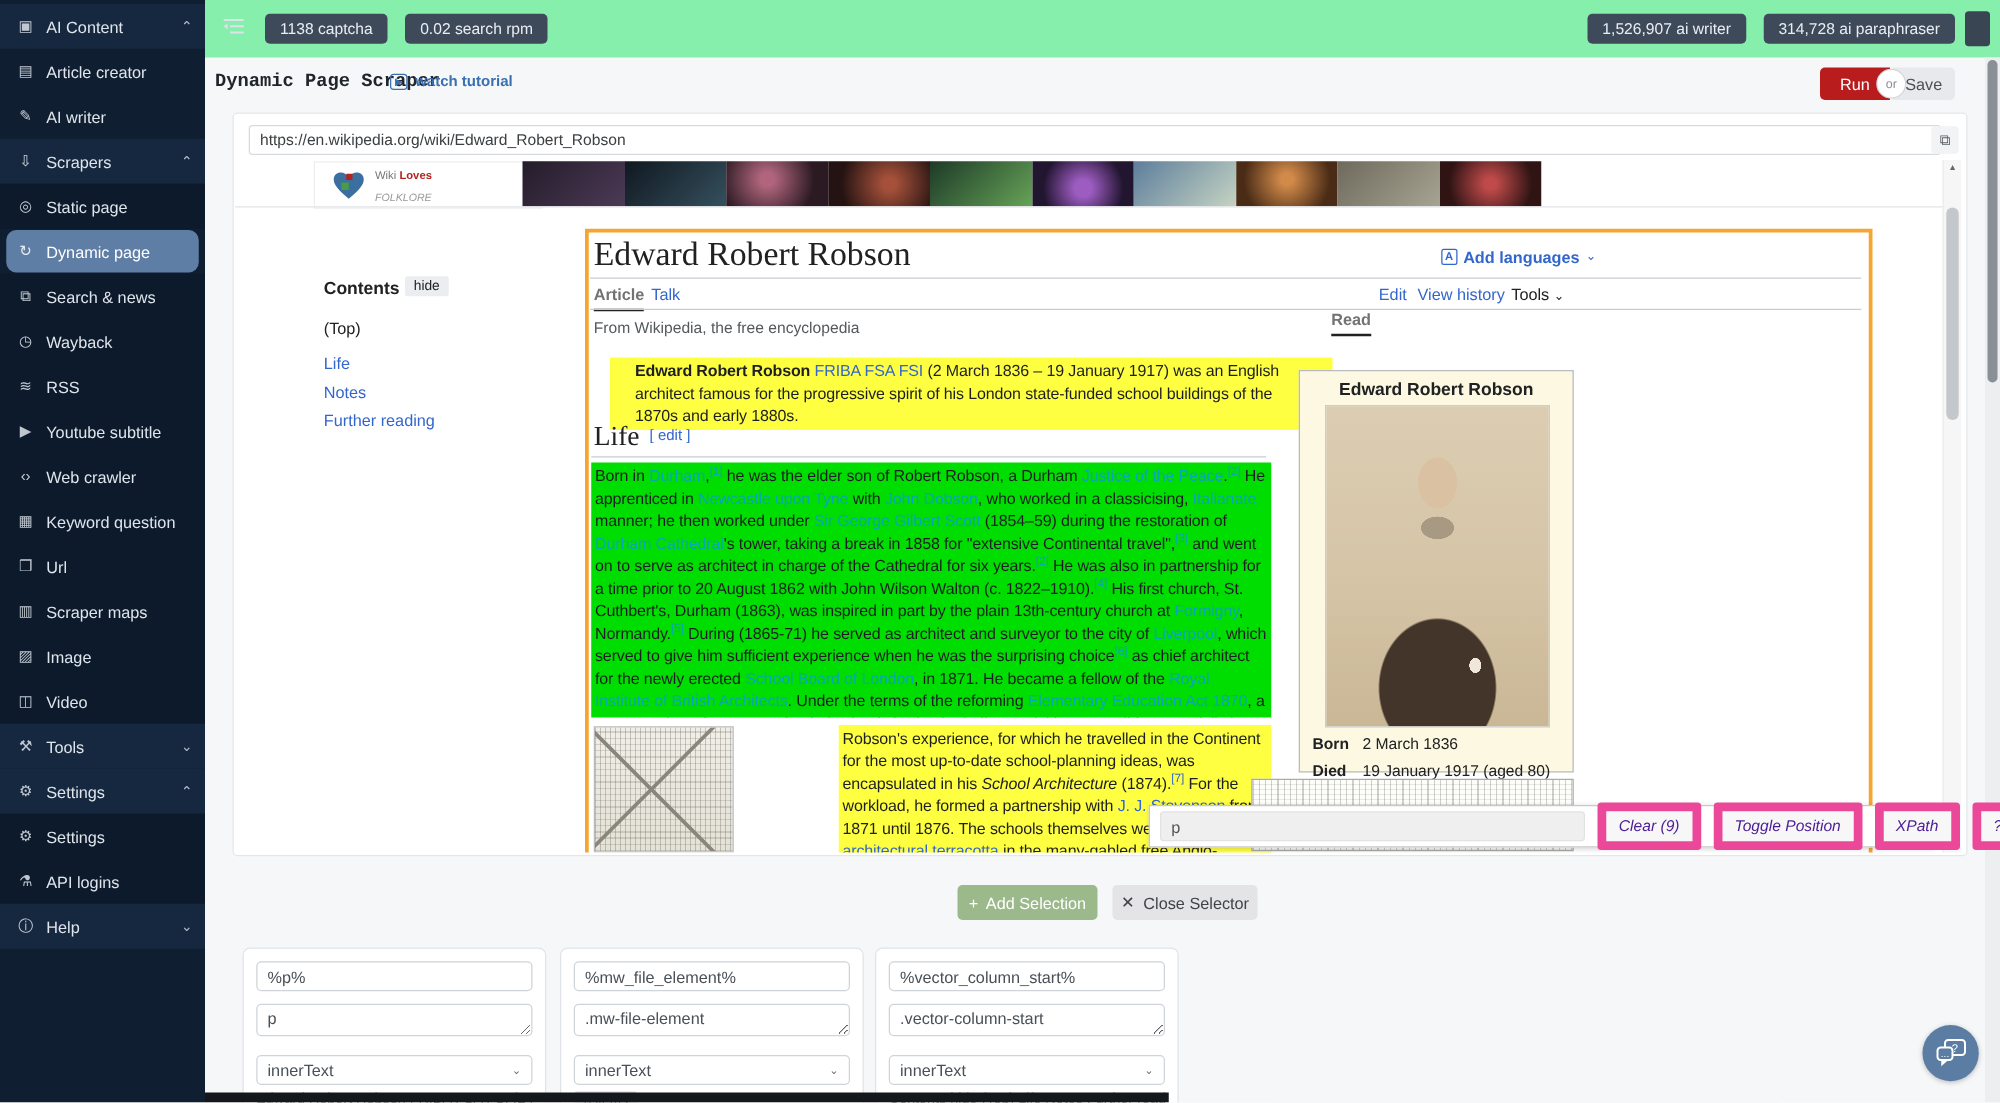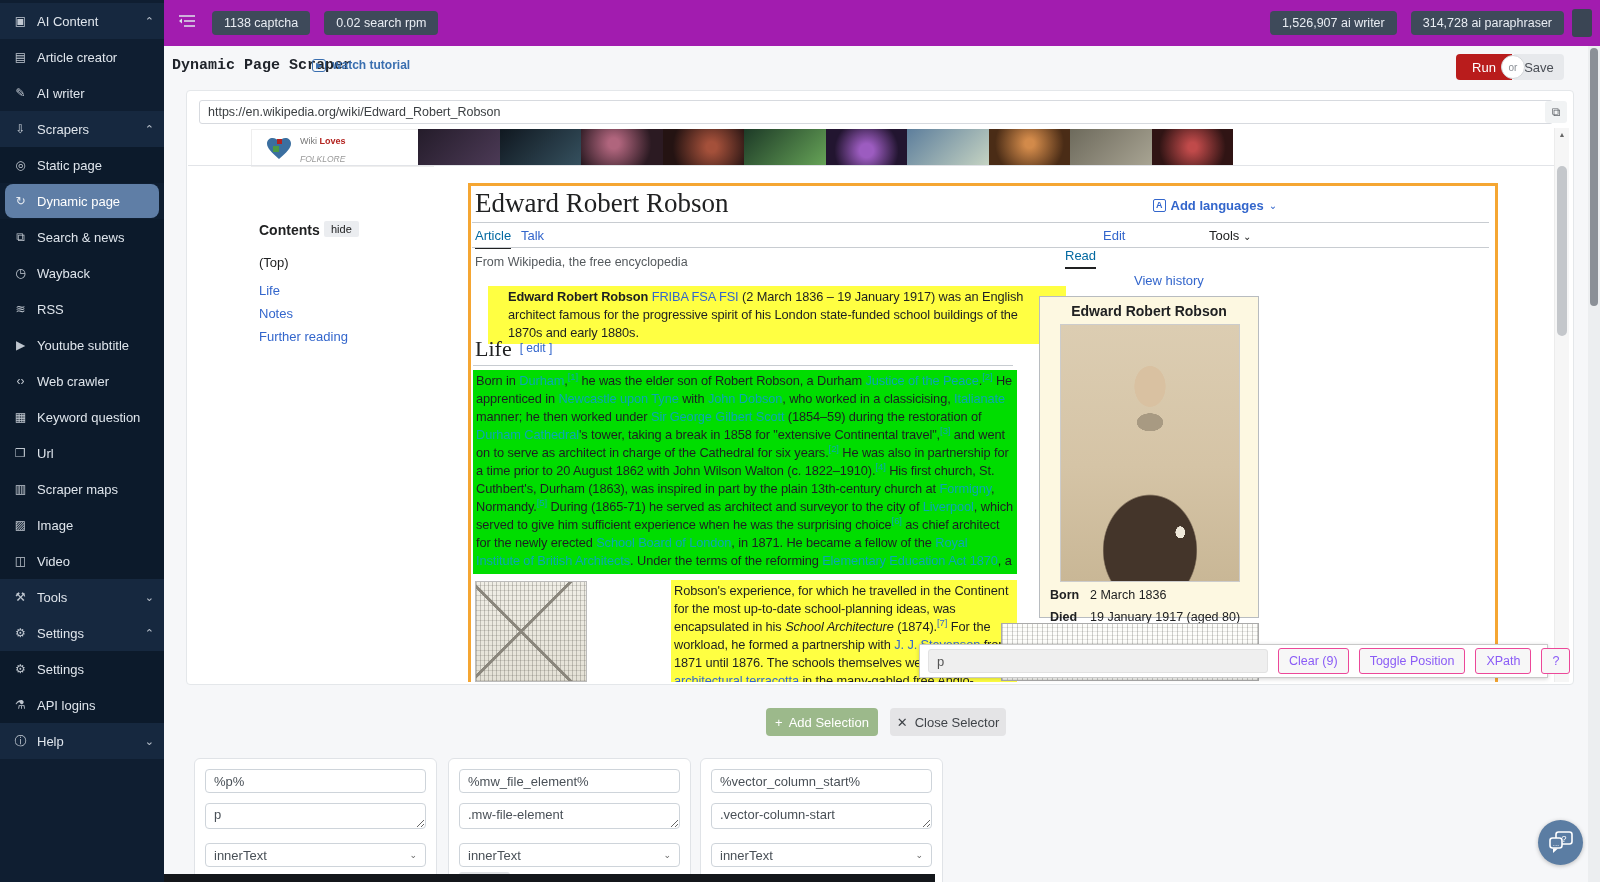--- a/index.html
+++ b/index.html
@@ -1,20 +1,20 @@
 <!DOCTYPE html>
 <html><head>
 <meta charset="utf-8">
 <style>
   html,body{margin:0;padding:0;width:1600px;height:882px;overflow:hidden;background:#f6f7f9;
     font-family:"Liberation Sans","DejaVu Sans",sans-serif;}
   #app{position:absolute;left:0;top:0;width:1600px;height:882px;overflow:hidden;}
   .abs{position:absolute;}
   
-  .topbar{position:absolute;left:164px;top:0;width:1436px;height:46px;background:#a21caf;display:flex;align-items:center;}
+  .topbar{position:absolute;left:164px;top:0;width:1436px;height:46px;background:#86efac;display:flex;align-items:center;}
   .tbadge{background:#3e4a5a;color:#e9edf3;font-size:12.5px;padding:5px 12px;border-radius:4px;margin-right:14px;white-space:nowrap;}
   
   .sidebar{position:absolute;left:0;top:0;width:164px;height:882px;background:#0f1e31;color:#dfe5ec;}
   .srow{position:relative;height:36px;display:flex;align-items:center;padding:0 10px 0 13px;gap:9px;font-size:13px;cursor:pointer;}
   .srow .ic{width:15px;text-align:center;font-size:12px;opacity:.85;flex:0 0 15px;}
   .srow .chev{margin-left:auto;font-size:11px;opacity:.8;}
   .grp{background:#16283f;}
   .sub{background:#0c1a2b;}
   .sel{background:#5f7ea6;border-radius:8px;margin:1px 5px;height:34px;padding-left:8px;color:#fff;}
   .redmark{position:absolute;left:0;top:6px;width:4px;height:26px;background:#b03a30;}
@@ -63,21 +63,21 @@
   .contlink{position:absolute;left:71px;font-size:13px;color:#3366cc;}
   .conttop{color:#202122;}
   
   .orangebox{position:absolute;left:280px;top:55px;width:1024px;height:499px;border:3px solid #f5a632;}
   .serif{font-family:"Liberation Serif","DejaVu Serif",serif;}
   .wtitle{position:absolute;left:287px;top:60px;font-size:27px;color:#202122;}
   .addlang{position:absolute;left:965px;top:70px;font-size:13px;font-weight:700;color:#3366cc;display:flex;align-items:center;gap:5px;}
   .langic{border:1.3px solid #3366cc;border-radius:2px;font-size:9px;padding:0 2px;line-height:11px;font-weight:700;}
   .tdiv{position:absolute;left:284px;width:1017px;height:1px;background:#c8ccd1;}
   .tab{position:absolute;top:100px;font-size:13px;color:#3366cc;}
-  .tab.on{color:#0369a1;border-bottom:2px solid #202122;padding-bottom:4px;}
+  .tab.on{color:#737373;border-bottom:2px solid #202122;padding-bottom:4px;font-weight:bold;}
   .tab.dark{color:#202122;}
   .subtxt{position:absolute;left:287px;top:127px;font-size:12.5px;color:#54595d;}
   .para{font-size:12.8px;line-height:18px;color:#1d1f22;letter-spacing:-0.1px;}
   .yellow{background:#ffff42;}
   .green{background:#00dd00;}
   .l{color:#3366cc;}
   .gl{color:#0aa6b4;}
   .r{font-size:9.5px;vertical-align:super;line-height:0;}
   .b{font-weight:700;}
   .i{font-style:italic;}
@@ -109,22 +109,22 @@
       repeating-linear-gradient(0deg,rgba(70,70,65,.12) 0 1px,rgba(0,0,0,0) 1px 4px),#fdfdfa;box-sizing:border-box;}
   
   .fsb{position:absolute;left:1367px;top:37px;width:14px;height:554px;background:#f6f6f6;border-left:1px solid #ececec;}
   .fsb .arr{position:absolute;left:0;width:14px;font-size:7px;color:#666;text-align:center;}
   .fsb .thumb{position:absolute;left:2px;top:38px;width:10px;height:170px;background:#c4c7cb;border-radius:5px;}
   
   .seltool{position:absolute;left:732px;top:553px;width:629px;height:34px;background:#fff;border:1px solid #c9c9c9;
     box-shadow:0 1px 4px rgba(0,0,0,.18);display:flex;align-items:center;gap:10px;padding:0 8px;box-sizing:border-box;z-index:30;}
   .selinput{flex:0 0 322px;height:22px;background:#efefef;border:1px solid #e2e2e2;border-radius:3px;font-size:13px;
     color:#555;padding:0 8px;font-family:inherit;}
-  .stbtn{height:24px;background:#f7f7f7;border:1px solid #ec4899;border-radius:3px;font-size:12.5px;color:#8b5cf6;
-    display:flex;align-items:center;padding:0 10px;white-space:nowrap;}
+  .stbtn{height:24px;background:#f7f7f7;border:7px solid #ec4899;border-radius:3px;font-size:12.5px;color:#4c1d95;
+    display:flex;align-items:center;padding:0 10px;white-space:nowrap;font-style:italic;}
   
   .addsel{position:absolute;left:766px;top:708px;width:112px;height:28px;background:#9cb98b;color:#fff;border-radius:4px;
     font-size:13px;display:flex;align-items:center;justify-content:center;gap:6px;}
   .closesel{position:absolute;left:890px;top:708px;width:116px;height:28px;background:#e4e4e6;color:#3f4348;border-radius:4px;
     font-size:13px;display:flex;align-items:center;justify-content:center;gap:7px;}
   
   .panel{position:absolute;top:758px;width:243px;height:150px;background:#fff;border:1px solid #e0e3e7;border-radius:6px;box-sizing:border-box;padding:10px;}
   .pinput{width:100%;height:24px;border:1px solid #ced4da;border-radius:4px;font-size:13px;color:#495057;padding:0 8px;box-sizing:border-box;font-family:inherit;}
   .ptext{width:100%;height:26px;border:1px solid #ced4da;border-radius:4px;font-size:13px;color:#495057;padding:3px 8px;
     box-sizing:border-box;margin-top:10px;font-family:inherit;resize:both;}
@@ -313,21 +313,21 @@
       <div class="addlang">
         <span class="langic">A</span>
         <span>Add languages</span>
         <span style="font-weight:400;font-size:10px;">⌄</span>
       </div>
       <div class="tdiv" style="top:94px;"></div>
       <span class="tab on" style="left:287px;">Article</span>
       <span class="tab" style="left:333px;">Talk</span>
       <span class="tab on" style="left:877px;margin-top:20px;">Read</span>
       <span class="tab" style="left:915px;">Edit</span>
-      <span class="tab" style="left:946px;margin-top:45px;">View history</span>
+      <span class="tab" style="left:946px;">View history</span>
       <span class="tab dark" style="left:1021px;"><span>Tools</span> <span style="font-size:10px;">⌄</span></span>
       <div class="tdiv" style="top:119px;"></div>
       <div class="subtxt">From Wikipedia, the free encyclopedia</div>
 
       <div class="para yellow abs" style="left:300px;top:158px;width:538px;padding:2px 20px;"><span class="b">Edward Robert Robson</span><span> </span><span class="l">FRIBA FSA FSI</span><span> (2 March 1836 – 19 January 1917) was an English architect famous for the progressive spirit of his London state-funded school buildings of the 1870s and early 1880s.</span></div>
 
       <div class="infobox">
         <div class="ib-title">Edward Robert Robson</div>
         <div class="portrait"></div>
         <div class="ibrow" style="top:291px;"><b>Born</b><span>2 March 1836</span></div>

